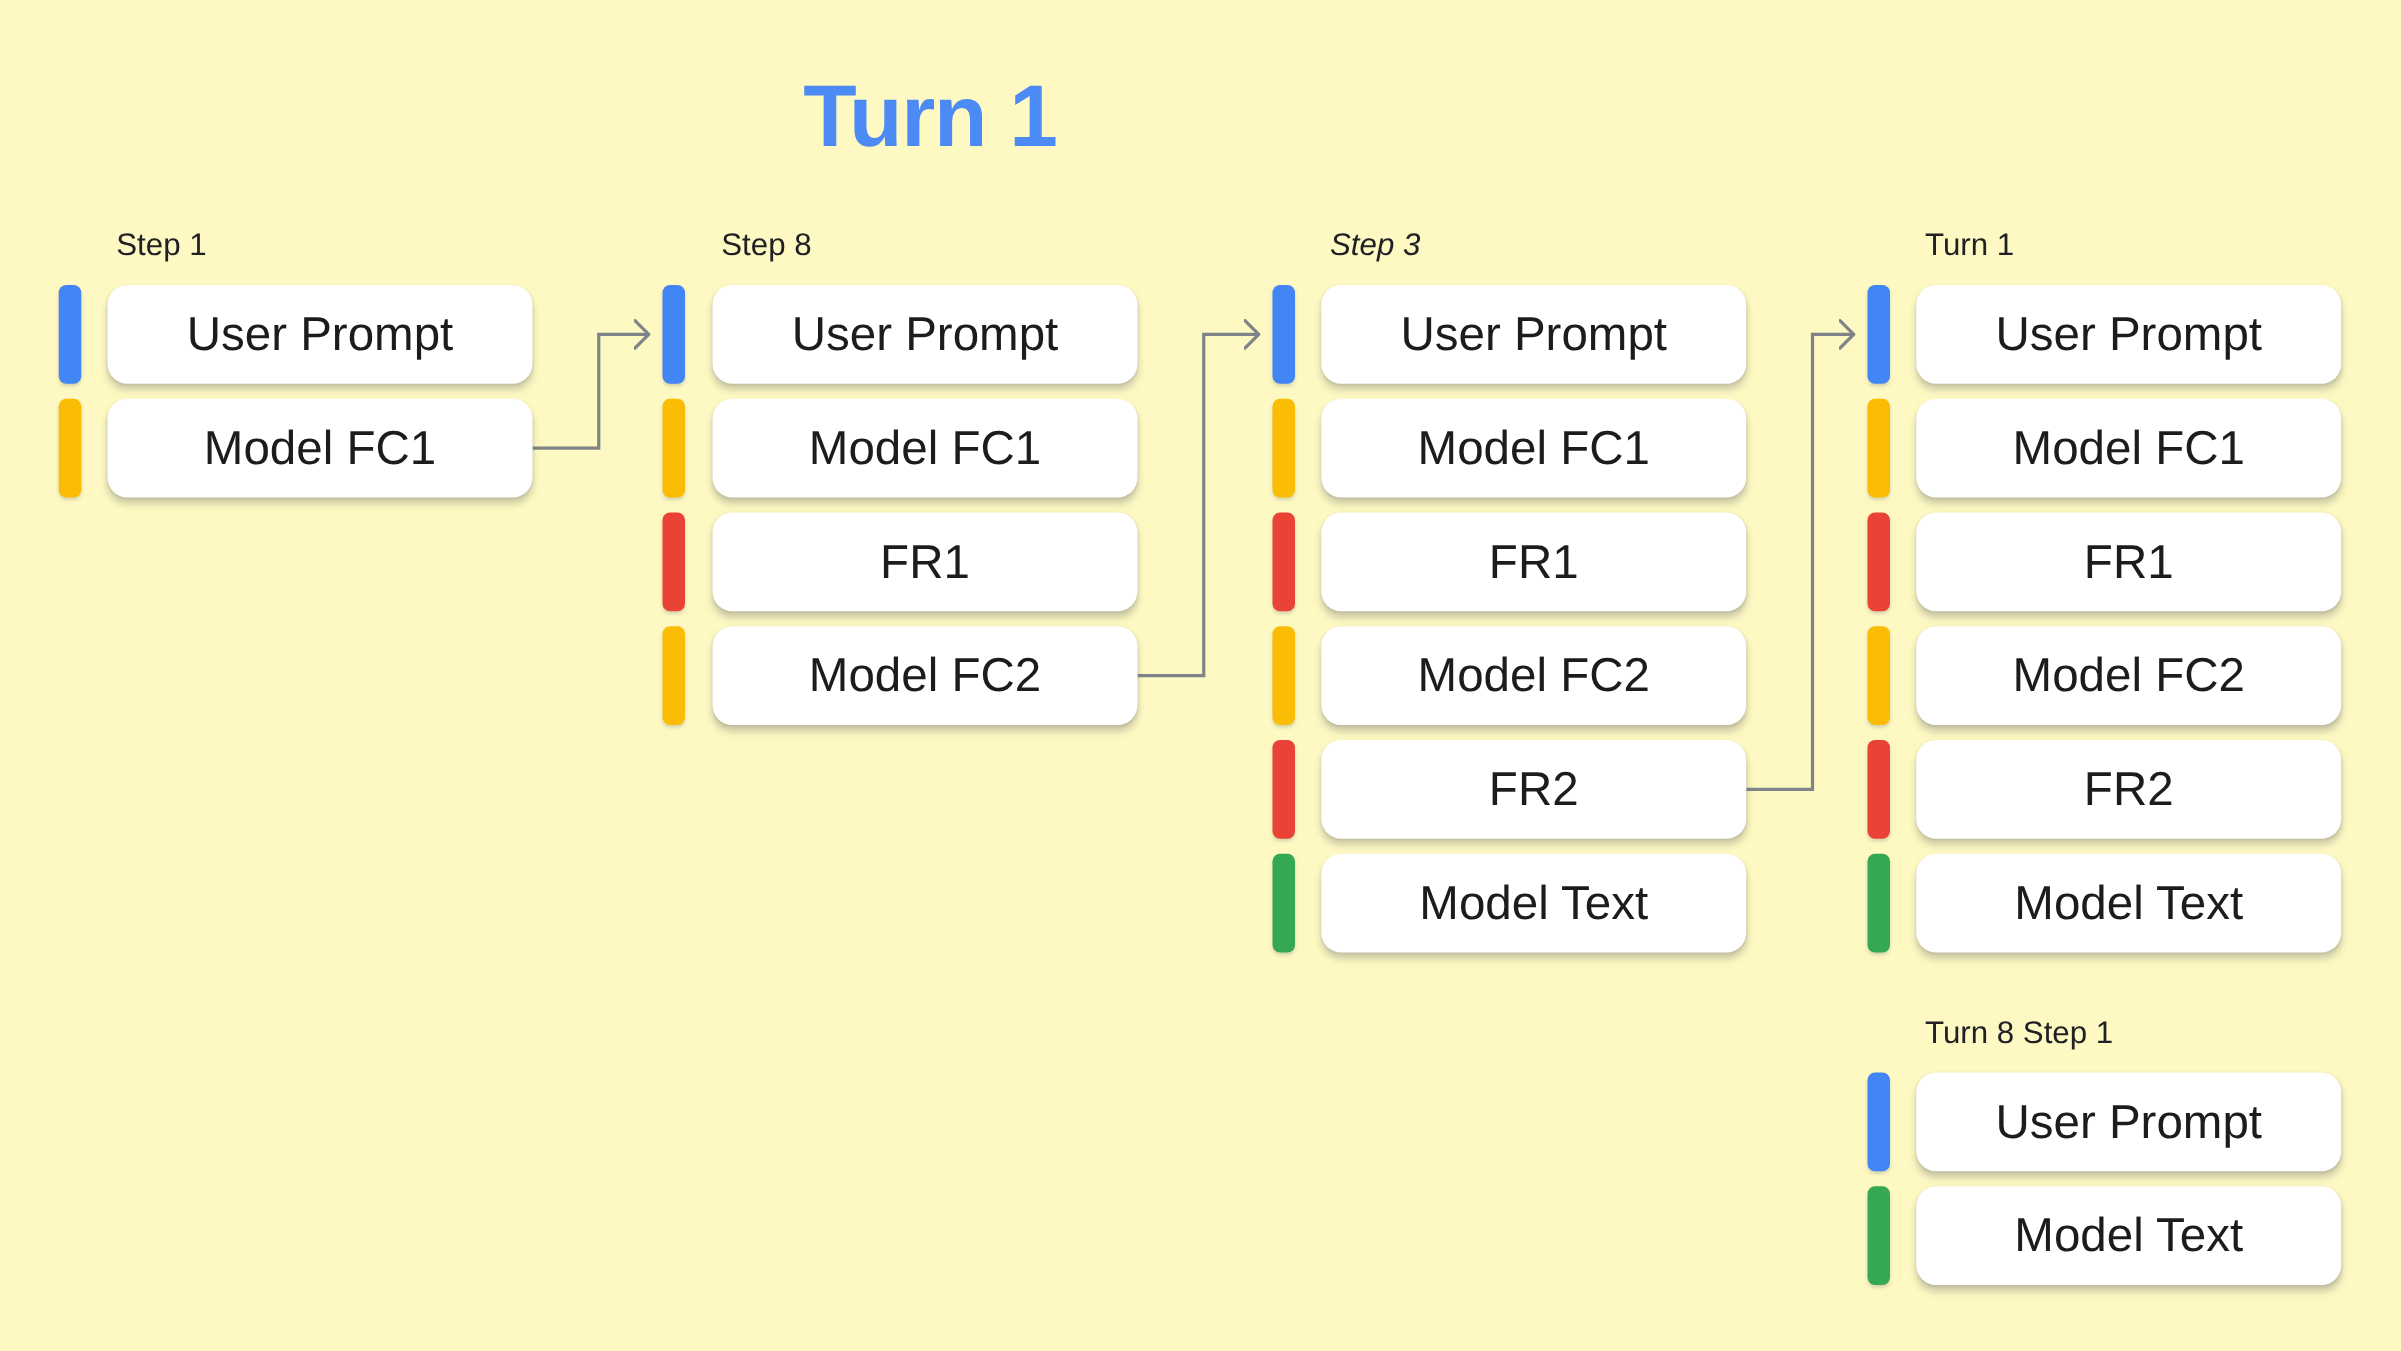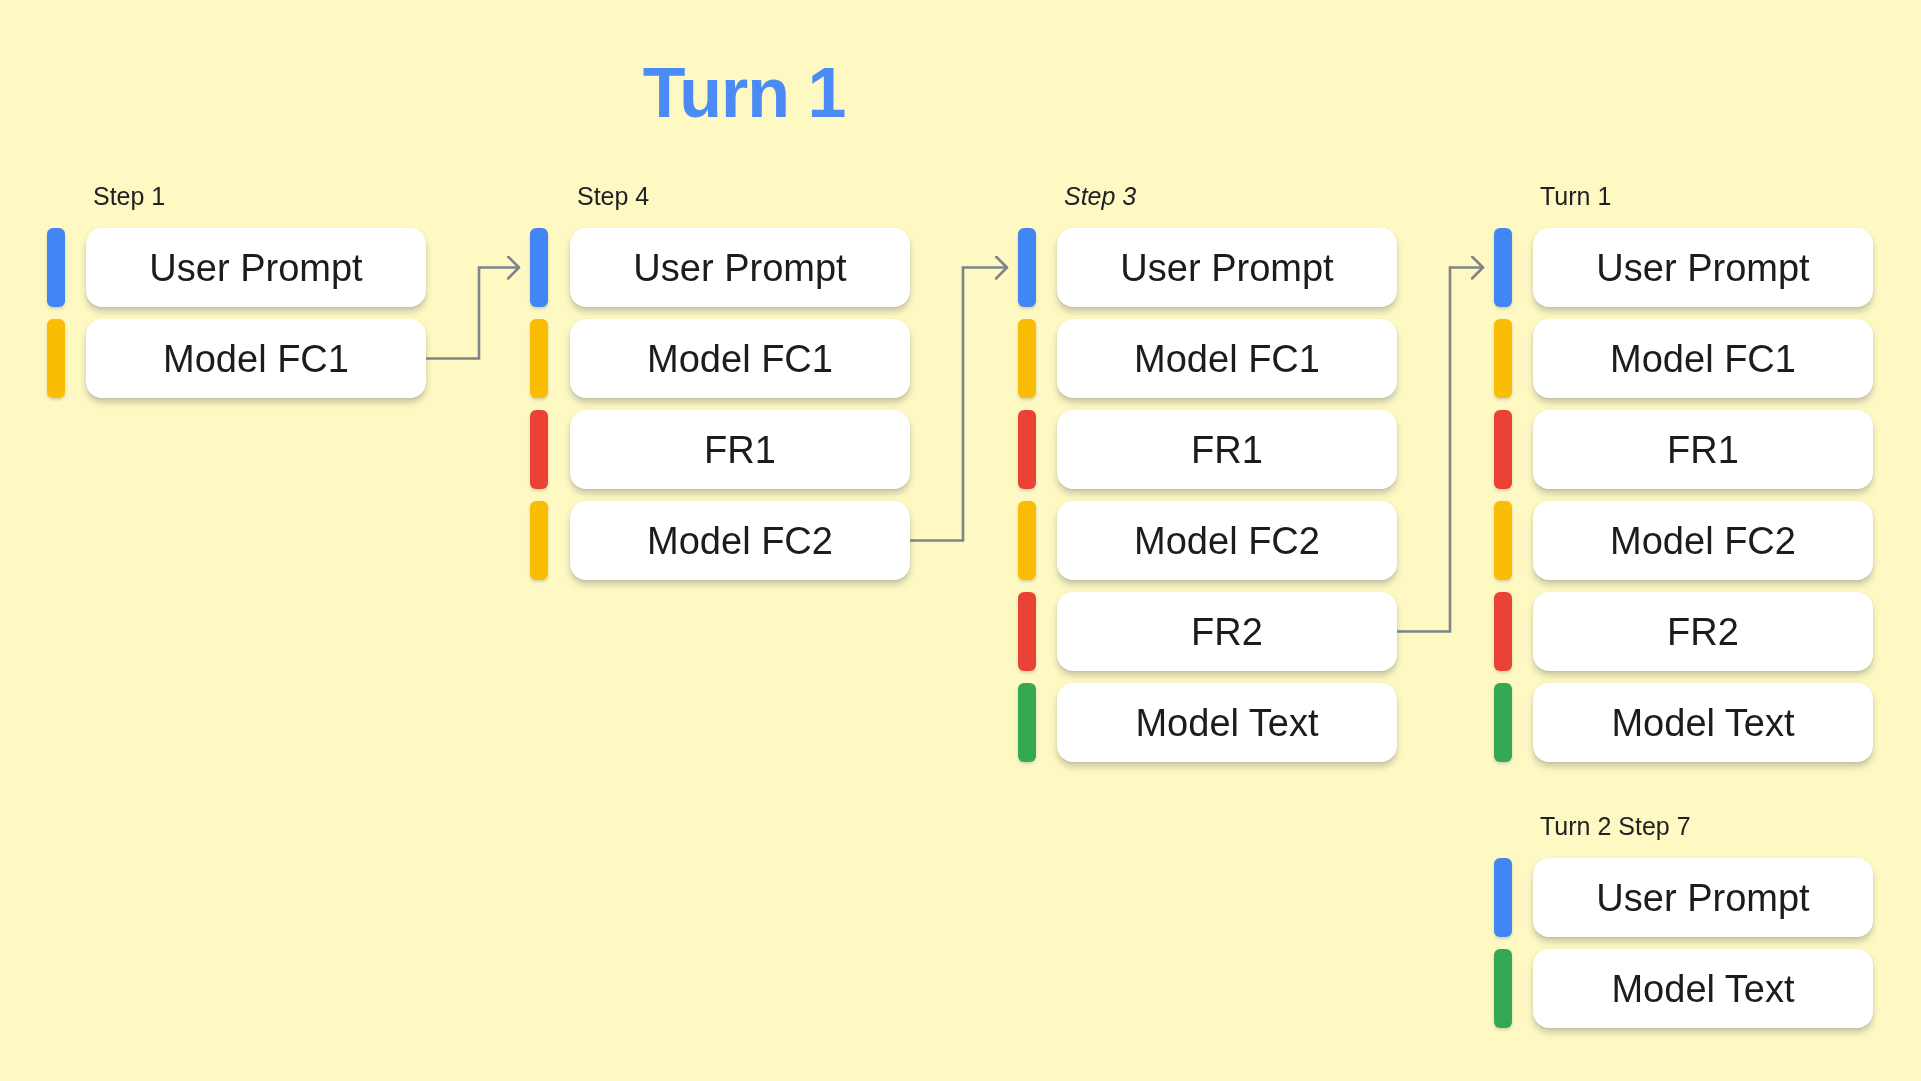--- a/index.html
+++ b/index.html
@@ -51,21 +51,21 @@
         <div class="bar" style="left: 47px; top: 228px; height: 79px; background: rgb(66, 133, 244);"></div>
         <div class="box" style="left: 86px; top: 228px; width: 340px; height: 79px; background: rgb(255, 255, 255);">
           <span class="box-text" style="color: rgb(27, 28, 30);">User Prompt</span>
         </div>
         <div class="bar" style="left: 47px; top: 319px; height: 79px; background: rgb(251, 188, 4);"></div>
         <div class="box" style="left: 86px; top: 319px; width: 340px; height: 79px; background: rgb(255, 255, 255);">
           <span class="box-text" style="color: rgb(27, 28, 30);">Model FC1</span>
         </div>
       </div>
       <div>
-        <div class="group-label" style="left: 577px; top: 184px;">Step 4</div>
+        <div class="group-label" style="left: 577px; top: 184px;">Step 8</div>
         <div class="bar" style="left: 530px; top: 228px; height: 79px; background: rgb(66, 133, 244);"></div>
         <div class="box" style="left: 570px; top: 228px; width: 340px; height: 79px; background: rgb(255, 255, 255);">
           <span class="box-text" style="color: rgb(27, 28, 30);">User Prompt</span>
         </div>
         <div class="bar" style="left: 530px; top: 319px; height: 79px; background: rgb(251, 188, 4);"></div>
         <div class="box" style="left: 570px; top: 319px; width: 340px; height: 79px; background: rgb(255, 255, 255);">
           <span class="box-text" style="color: rgb(27, 28, 30);">Model FC1</span>
         </div>
         <div class="bar" style="left: 530px; top: 410px; height: 79px; background: rgb(234, 67, 53);"></div>
         <div class="box" style="left: 570px; top: 410px; width: 340px; height: 79px; background: rgb(255, 255, 255);">
@@ -124,21 +124,21 @@
         <div class="bar" style="left: 1494px; top: 592px; height: 79px; background: rgb(234, 67, 53);"></div>
         <div class="box" style="left: 1533px; top: 592px; width: 340px; height: 79px; background: rgb(255, 255, 255);">
           <span class="box-text" style="color: rgb(27, 28, 30);">FR2</span>
         </div>
         <div class="bar" style="left: 1494px; top: 683px; height: 79px; background: rgb(52, 168, 83);"></div>
         <div class="box" style="left: 1533px; top: 683px; width: 340px; height: 79px; background: rgb(255, 255, 255);">
           <span class="box-text" style="color: rgb(27, 28, 30);">Model Text</span>
         </div>
       </div>
       <div>
-        <div class="group-label" style="left: 1540px; top: 814px;">Turn 2 Step 7</div>
+        <div class="group-label" style="left: 1540px; top: 814px;">Turn 8 Step 1</div>
         <div class="bar" style="left: 1494px; top: 858px; height: 79px; background: rgb(66, 133, 244);"></div>
         <div class="box" style="left: 1533px; top: 858px; width: 340px; height: 79px; background: rgb(255, 255, 255);">
           <span class="box-text" style="color: rgb(27, 28, 30);">User Prompt</span>
         </div>
         <div class="bar" style="left: 1494px; top: 949px; height: 79px; background: rgb(52, 168, 83);"></div>
         <div class="box" style="left: 1533px; top: 949px; width: 340px; height: 79px; background: rgb(255, 255, 255);">
           <span class="box-text" style="color: rgb(27, 28, 30);">Model Text</span>
         </div>
       </div>
     </div>

